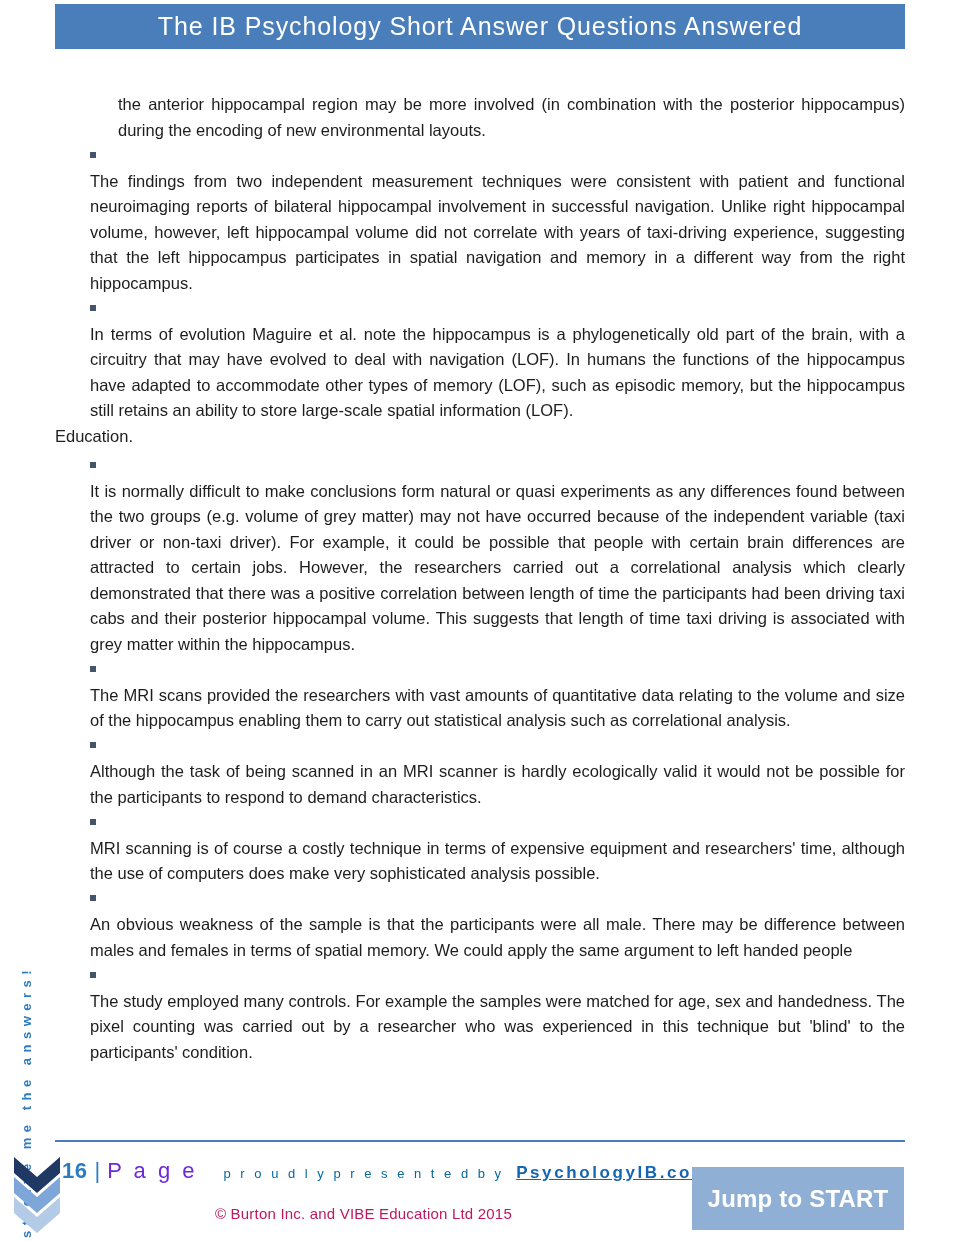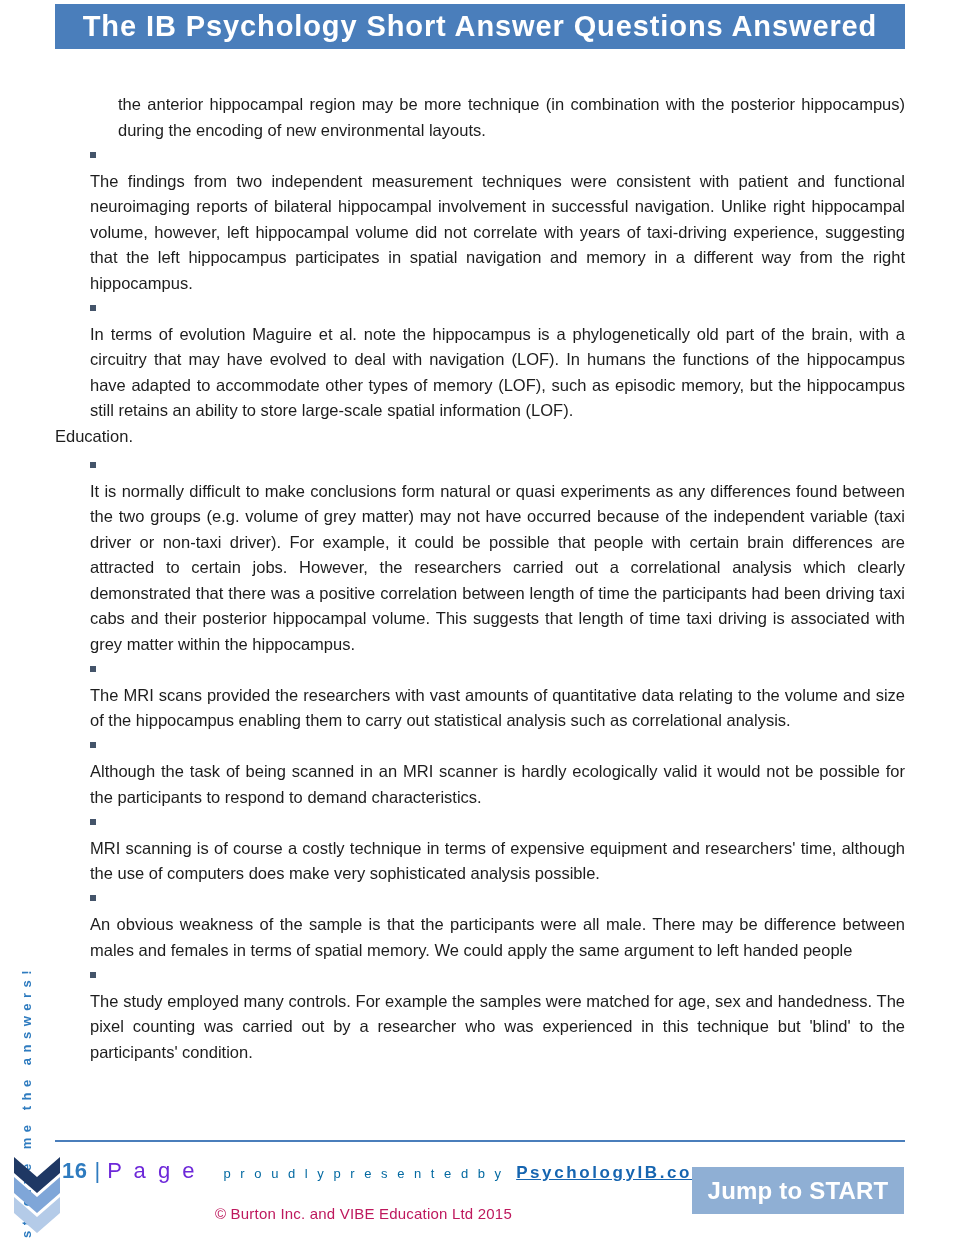--- a/index.html
+++ b/index.html
@@ -24,22 +24,22 @@
     top: 4px;
     width: 850px;
     height: 45px;
     background: #4a7ebb;
     display: flex;
     align-items: center;
     justify-content: center;
   }
   .header-title {
     color: #ffffff;
-    font-size: 29px;
-    font-weight: 700;
+    font-size: 25px;
+    font-weight: 400;
     letter-spacing: 0.9px;
     white-space: nowrap;
   }
 
   
   .side-tagline {
     position: absolute;
     left: 10px;
     bottom: 120px;
     width: 34px;
@@ -177,21 +177,21 @@
     top: 1205px;
     font-size: 15px;
     color: #be185d;
     letter-spacing: 0.2px;
   }
   .jump-button {
     position: absolute;
     left: 692px;
     top: 1167px;
     width: 212px;
-    height: 47px;
+    height: 63px;
     background: #8fafd4;
     display: flex;
     align-items: center;
     justify-content: center;
     color: #ffffff;
     font-size: 24px;
     font-weight: 700;
     letter-spacing: 0.2px;
     cursor: pointer;
   }
@@ -202,21 +202,21 @@
 <div class="header-band">
   <div class="header-title">The IB Psychology Short Answer Questions Answered</div>
 </div>
 
 <div class="side-tagline">
   <span>Just give me the answers!</span>
 </div>
 
 <div class="content">
 
-  <p class="para cont-para">the anterior hippocampal region may be more technique (in combination with the posterior hippocampus) during the encoding of new environmental layouts.</p>
+  <p class="para cont-para">the anterior hippocampal region may be more involved (in combination with the posterior hippocampus) during the encoding of new environmental layouts.</p>
 
   <div class="bullet-row">
     <span class="bullet-mark"></span>
     <span class="bullet-text">The findings from two independent measurement techniques were consistent with patient and functional neuroimaging reports of bilateral hippocampal involvement in successful navigation.  Unlike right hippocampal volume, however, left hippocampal volume did not correlate with years of taxi-driving experience, suggesting that the left hippocampus participates in spatial navigation and memory in a different way from the right hippocampus.</span>
   </div>
 
   <div class="bullet-row">
     <span class="bullet-mark"></span>
     <span class="bullet-text">In terms of evolution Maguire et al. note the hippocampus is a phylogenetically old part of the brain, with a circuitry that may have evolved to deal with navigation (LOF). In humans the functions of the hippocampus have adapted to accommodate other types of memory (LOF), such as episodic memory, but the hippocampus still retains an ability to store large-scale spatial information (LOF).</span>
   </div>

